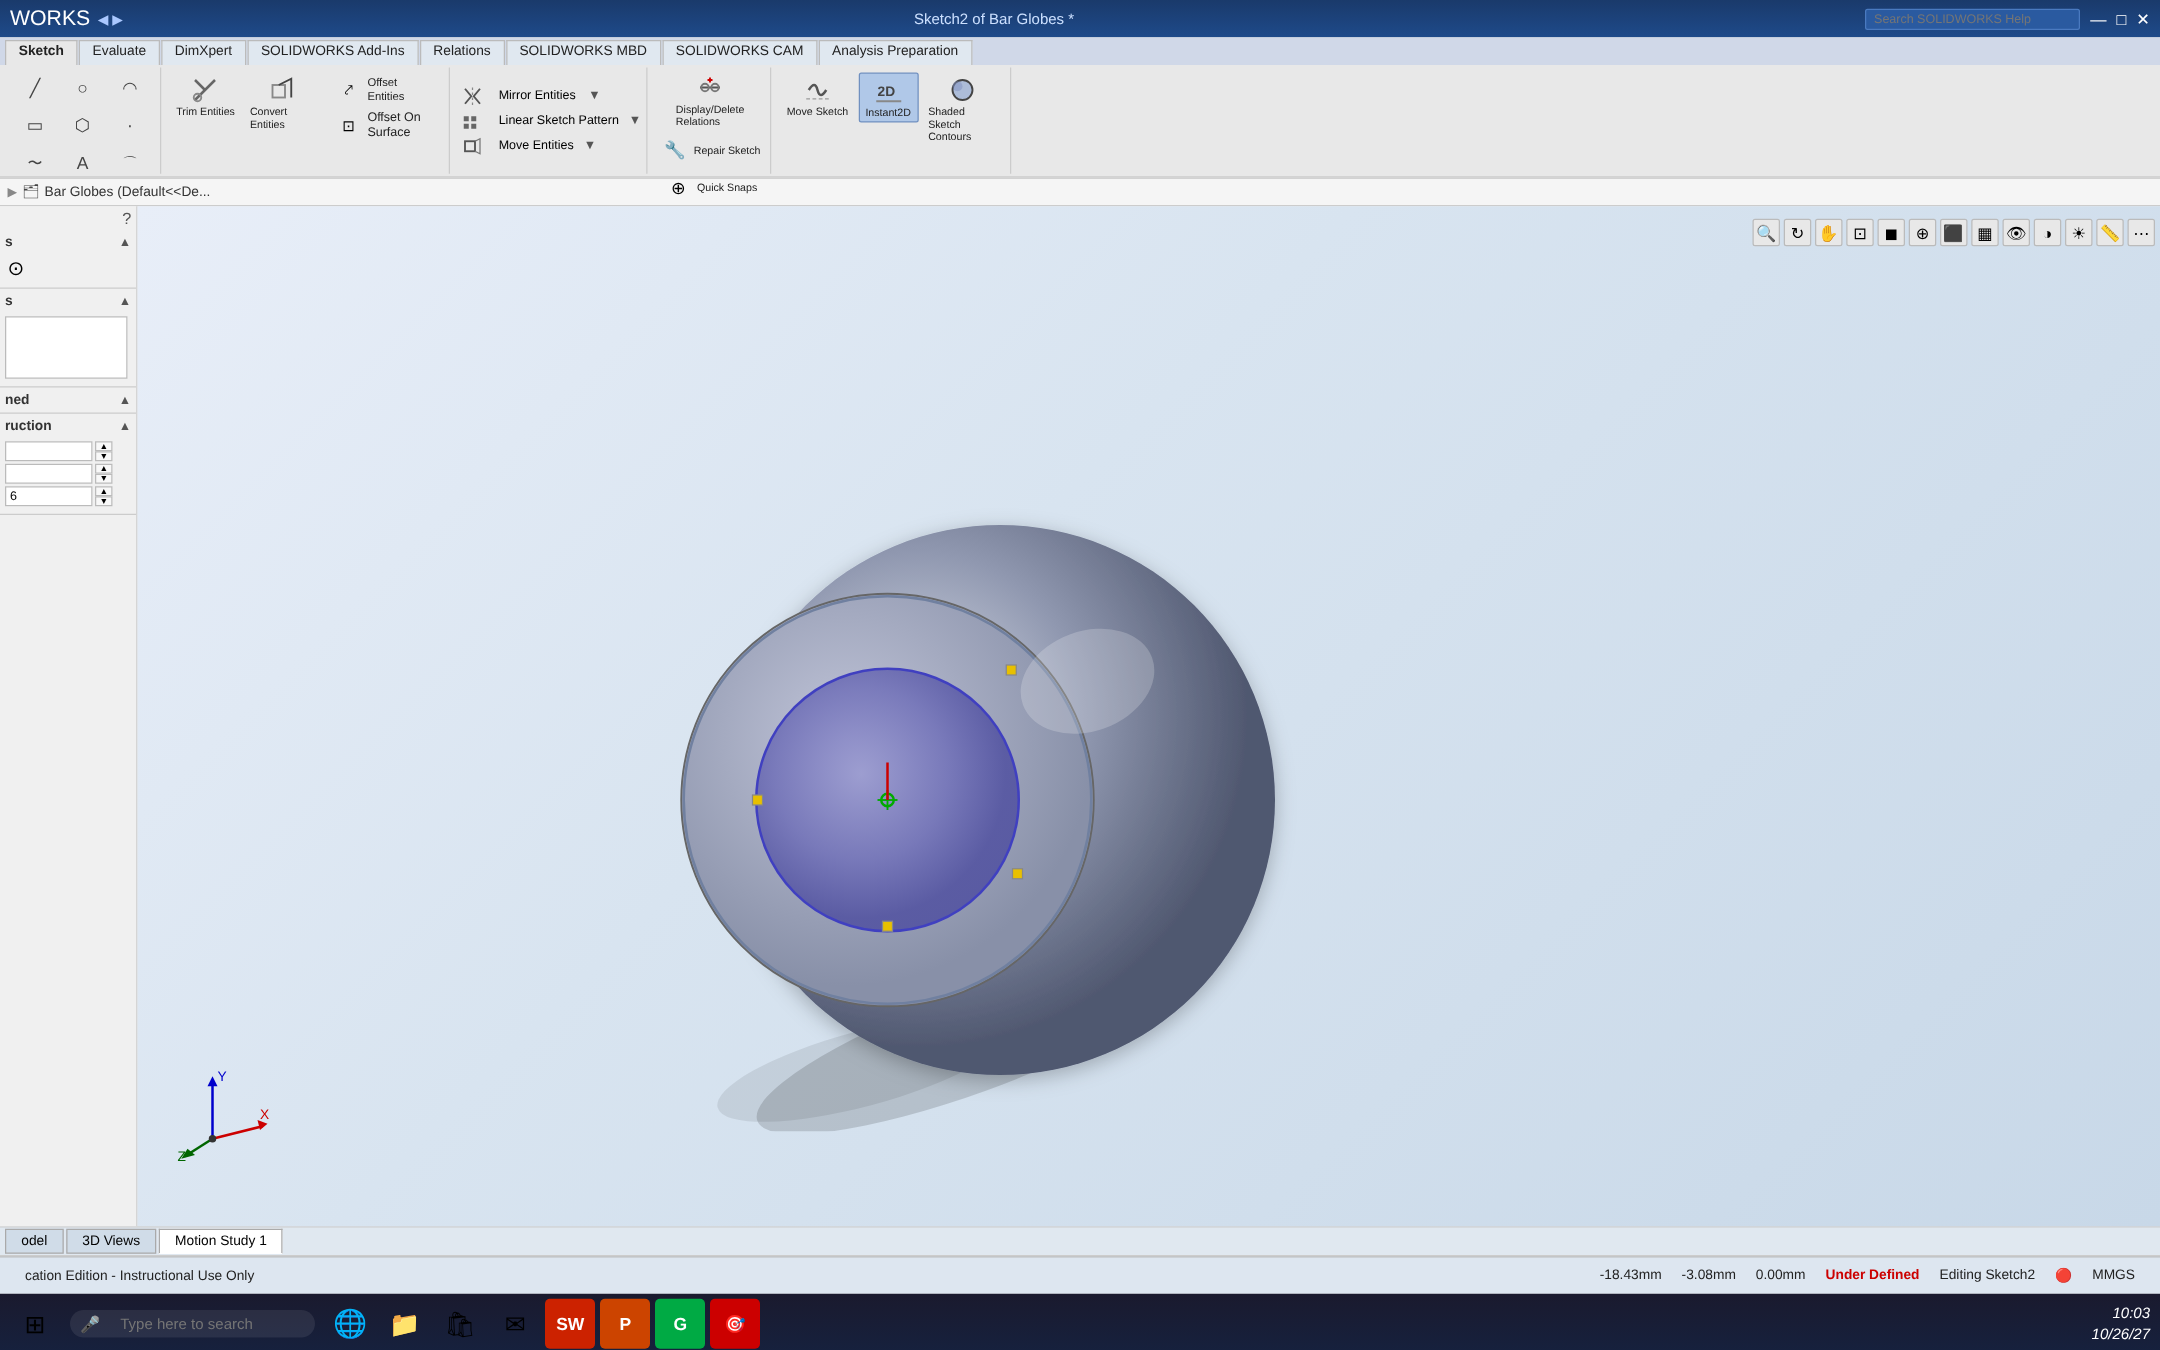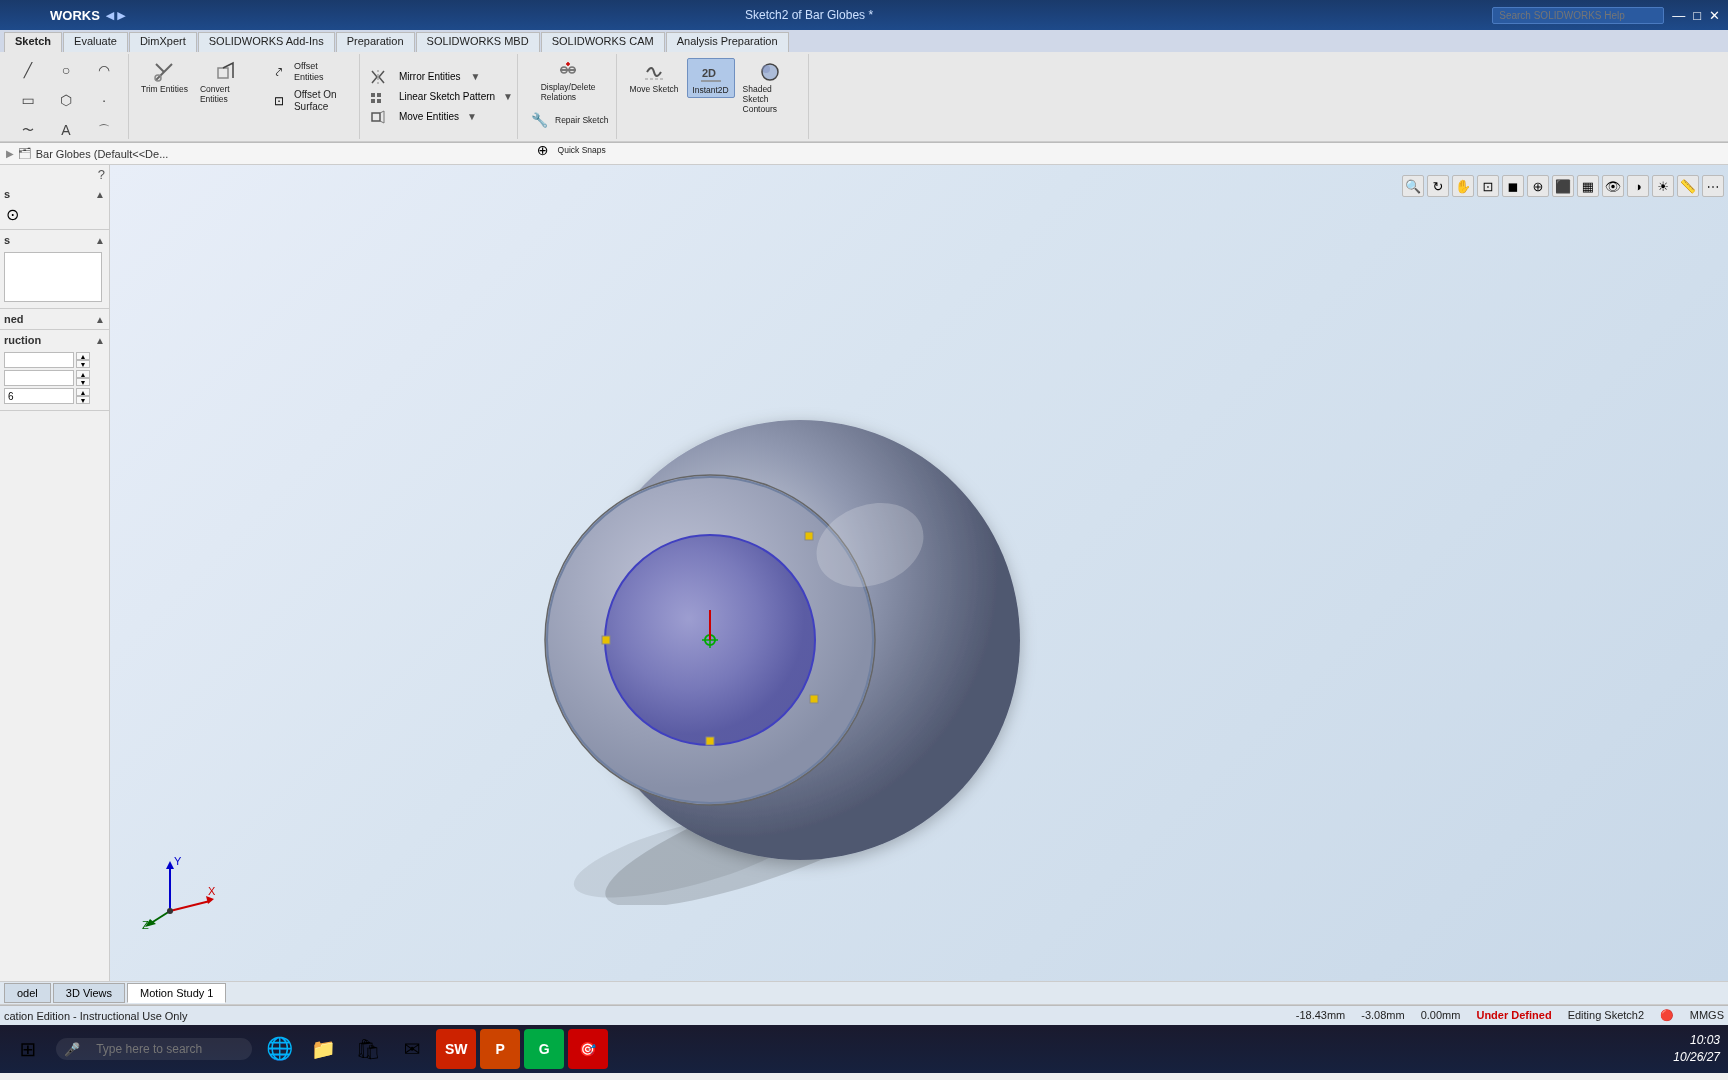--- a/index.html
+++ b/index.html
@@ -17,21 +17,21 @@
     #titlebar {
       height: 30px;
       background: linear-gradient(to bottom, #1a3a6b, #1e4a8a);
       display: flex;
       align-items: center;
       justify-content: space-between;
       padding: 0 8px;
       color: white;
     }
     #titlebar-left { display: flex; align-items: center; gap: 6px; }
-    #titlebar-logo { font-weight: bold; font-size: 13px; color: #fff; margin-left: 42px; }
+    #titlebar-logo { font-weight: normal; font-size: 17px; color: #fff; }
     #titlebar-title { font-size: 12px; color: #cce0ff; }
     #titlebar-right { display: flex; align-items: center; gap: 8px; }
     #search-box {
       background: #2a5aa0;
       border: 1px solid #4a7ac0;
       color: white;
       padding: 2px 6px;
       width: 172px;
       font-size: 10px;
       border-radius: 2px;
@@ -246,26 +246,26 @@
       font-size: 11px;
       cursor: pointer;
       height: 20px;
       display: flex;
       align-items: center;
     }
     .bottom-tab.active { background: #fff; border-bottom: 1px solid #fff; }
 
     
     #statusbar {
-      height: 20px;
+      height: 30px;
       background: #dde6f0;
       border-top: 1px solid #bbb;
       display: flex;
       align-items: center;
-      padding: 0 4px;
+      padding: 0 20px;
       font-size: 11px;
       color: #222;
       gap: 20px;
     }
     #statusbar-left { flex: 1; }
     #statusbar-coords { display: flex; gap: 16px; color: #222; }
     #statusbar-status { color: #c00; font-weight: bold; }
 
     
     #taskbar {
@@ -357,21 +357,21 @@
     <span style="color:white;font-size:13px;cursor:pointer;">✕</span>
   </div>
 </div>
 
 <div id="ribbon">
   <div id="ribbon-tabs">
     <div class="ribbon-tab" style="background:#e8e8e8;font-weight:bold;">Sketch</div>
     <div class="ribbon-tab">Evaluate</div>
     <div class="ribbon-tab">DimXpert</div>
     <div class="ribbon-tab">SOLIDWORKS Add-Ins</div>
-    <div class="ribbon-tab">Preparation</div>
+    <div class="ribbon-tab">Relations</div>
     <div class="ribbon-tab">SOLIDWORKS MBD</div>
     <div class="ribbon-tab">SOLIDWORKS CAM</div>
     <div class="ribbon-tab">Analysis Preparation</div>
   </div>
 
   <div id="toolbar">
 
     <div class="toolbar-group" style="min-width:80px;flex-direction:row;flex-wrap:wrap;align-items:center;justify-content:center;">
       <div style="display:flex;flex-direction:column;gap:2px;">
         <div style="display:flex;gap:2px;">

